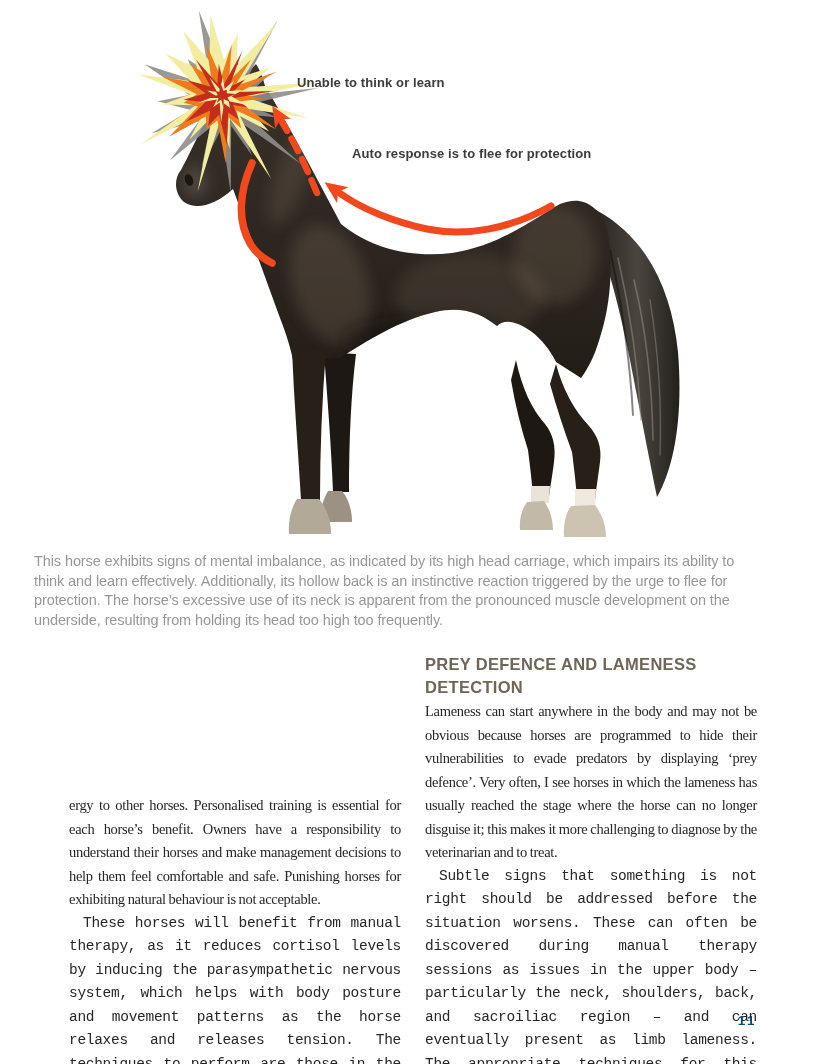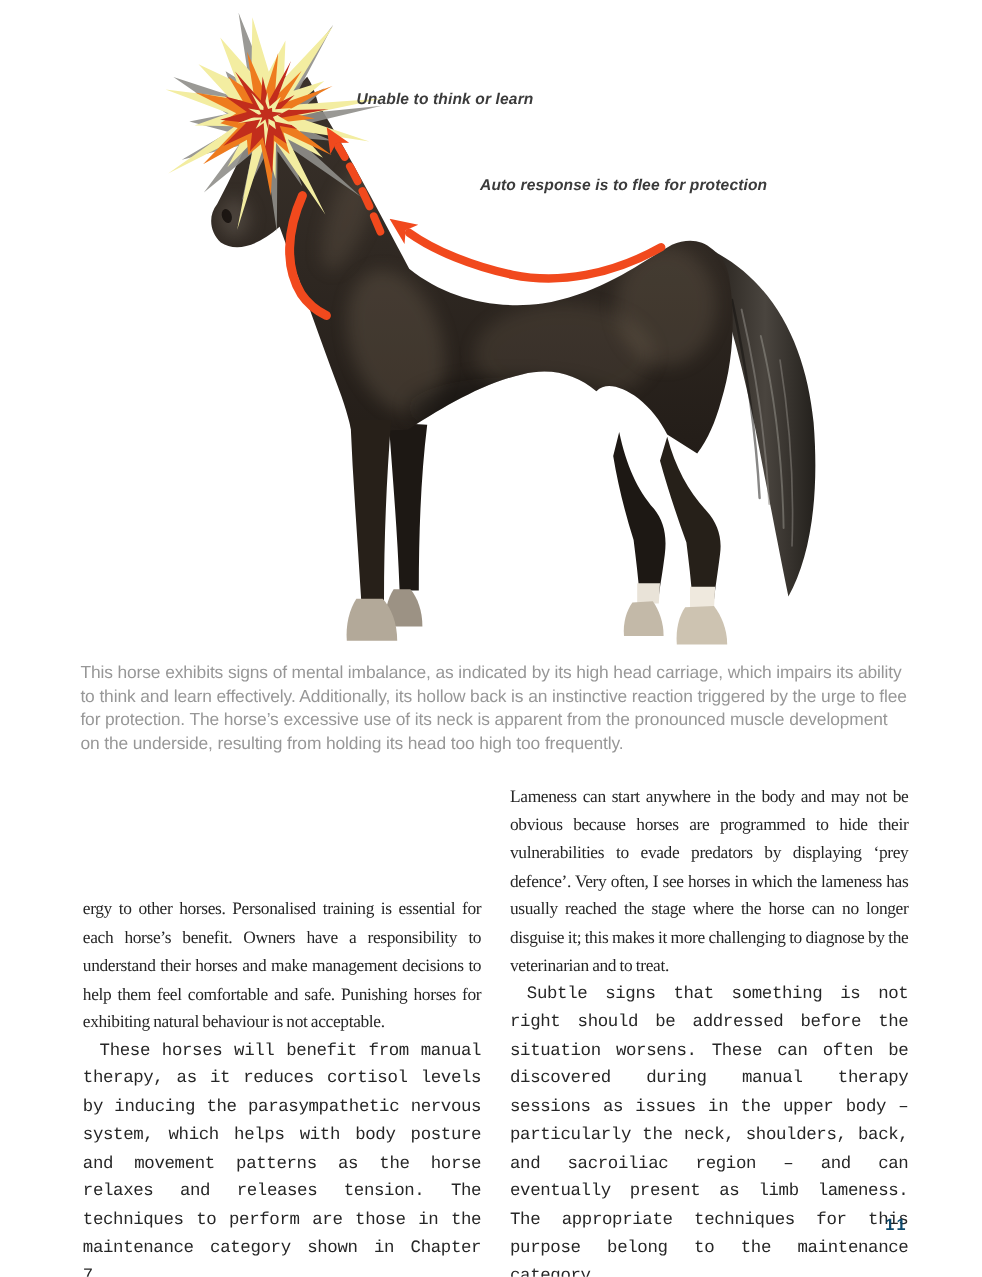--- a/index.html
+++ b/index.html
@@ -5,33 +5,33 @@
   :root{
     --accent:#f1491d; --heading:#6e6657; --caption:#979797;
     --body:#262626; --footer:#5e5e5e; --label:#3b3b3b;
   }
   html,body{margin:0;padding:0;}
   body{width:818px;height:1064px;background:#ffffff;position:relative;overflow:hidden;
        font-family:"Liberation Serif",serif;color:var(--body);}
   .page{position:relative;width:818px;height:1064px;}
 
   
-  .figure{position:relative;width:648px;height:545px;font-style:italic;}
+  .figure{position:relative;width:648px;height:545px;}
   .figure svg{position:absolute;left:0;top:0;}
   .fig-label{position:absolute;font-family:"Liberation Sans",sans-serif;font-weight:700;
              font-size:13px;line-height:14px;color:var(--label);letter-spacing:.1px;}
   .lbl-head{left:297px;top:76px;white-space:nowrap;}
-  .lbl-back{left:352px;top:147px;white-space:nowrap;margin-left:48px;}
+  .lbl-back{left:352px;top:147px;white-space:nowrap;}
   .lbl-neck{left:128px;top:231px;width:130px;text-align:center;}
   .arrow{stroke:var(--accent);fill:none;}
   .dashed{stroke-dasharray:14 9;}
   .ahfill{fill:var(--accent);}
 
   
-  .caption{margin:7px 61px 0 67px;font-family:"Liberation Sans",sans-serif;
+  .caption{margin:7px 61px 0 34px;font-family:"Liberation Sans",sans-serif;
            font-size:14.5px;line-height:19.6px;color:var(--caption);letter-spacing:-.1px;}
 
   
   .columns{display:flex;gap:24px;margin:23px 61px 0 69px;align-items:flex-end;}
   .col{width:332px;text-align:justify;font-size:14.5px;line-height:23.5px;
        letter-spacing:-.3px;word-spacing:-.5px;hyphens:auto;}
   .col p{margin:0;}
   .col p.indent{text-indent:14px;font-family:Liberation Mono, monospace;}
   .col h2{margin:0 0 1px 0;font-family:"Liberation Sans",sans-serif;font-weight:700;
           font-size:16.5px;line-height:23px;letter-spacing:.3px;color:var(--heading);
@@ -130,20 +130,21 @@
   </figure>
 
   <p class="caption">This horse exhibits signs of mental imbalance, as indicated by its high head carriage, which impairs its ability to think and learn effectively. Additionally, its hollow back is an instinctive reaction triggered by the urge to flee for protection. The horse’s excessive use of its neck is apparent from the pronounced muscle development on the underside, resulting from holding its head too high too frequently.</p>
 
   <main class="columns">
     <section class="col">
       <p>ergy to other horses. Personalised training is essential for each horse’s benefit. Owners have a responsibility to understand their horses and make management decisions to help them feel comfortable and safe. Punishing horses for exhibiting natural behaviour is not acceptable.</p>
       <p class="indent">These horses will benefit from manual therapy, as it reduces cortisol levels by inducing the parasympathetic nervous system, which helps with body posture and movement patterns as the horse relaxes and releases tension. The techniques to perform are those in the maintenance category shown in Chapter 7.</p>
     </section>
     <section class="col">
+      <h2>PREY DEFENCE AND LAMENESS DETECTION</h2>
       <p>Lameness can start anywhere in the body and may not be obvious because horses are programmed to hide their vulnerabilities to evade predators by displaying ‘prey defence’. Very often, I see horses in which the lameness has usually reached the stage where the horse can no longer disguise it; this makes it more challenging to diagnose by the veterinarian and to treat.</p>
       <p class="indent">Subtle signs that something is not right should be addressed before the situation worsens. These can often be discovered during manual therapy sessions as issues in the upper body – particularly the neck, shoulders, back, and sacroiliac region – and can eventually present as limb lameness. The appropriate techniques for this purpose belong to the maintenance category.</p>
     </section>
   </main>
 
   <footer class="footer">
     <span class="page-number">11</span>
   </footer>
 
 </div>

